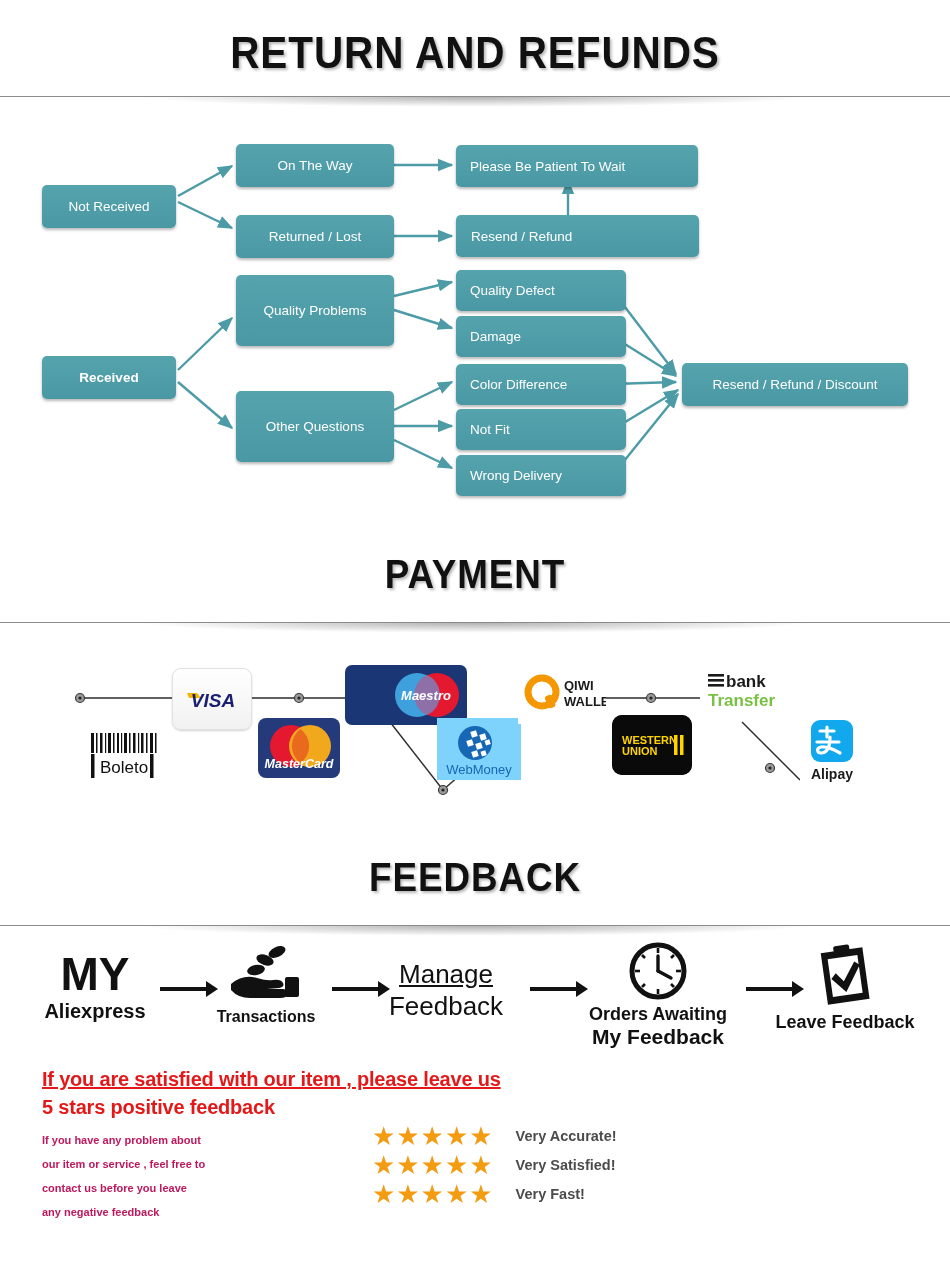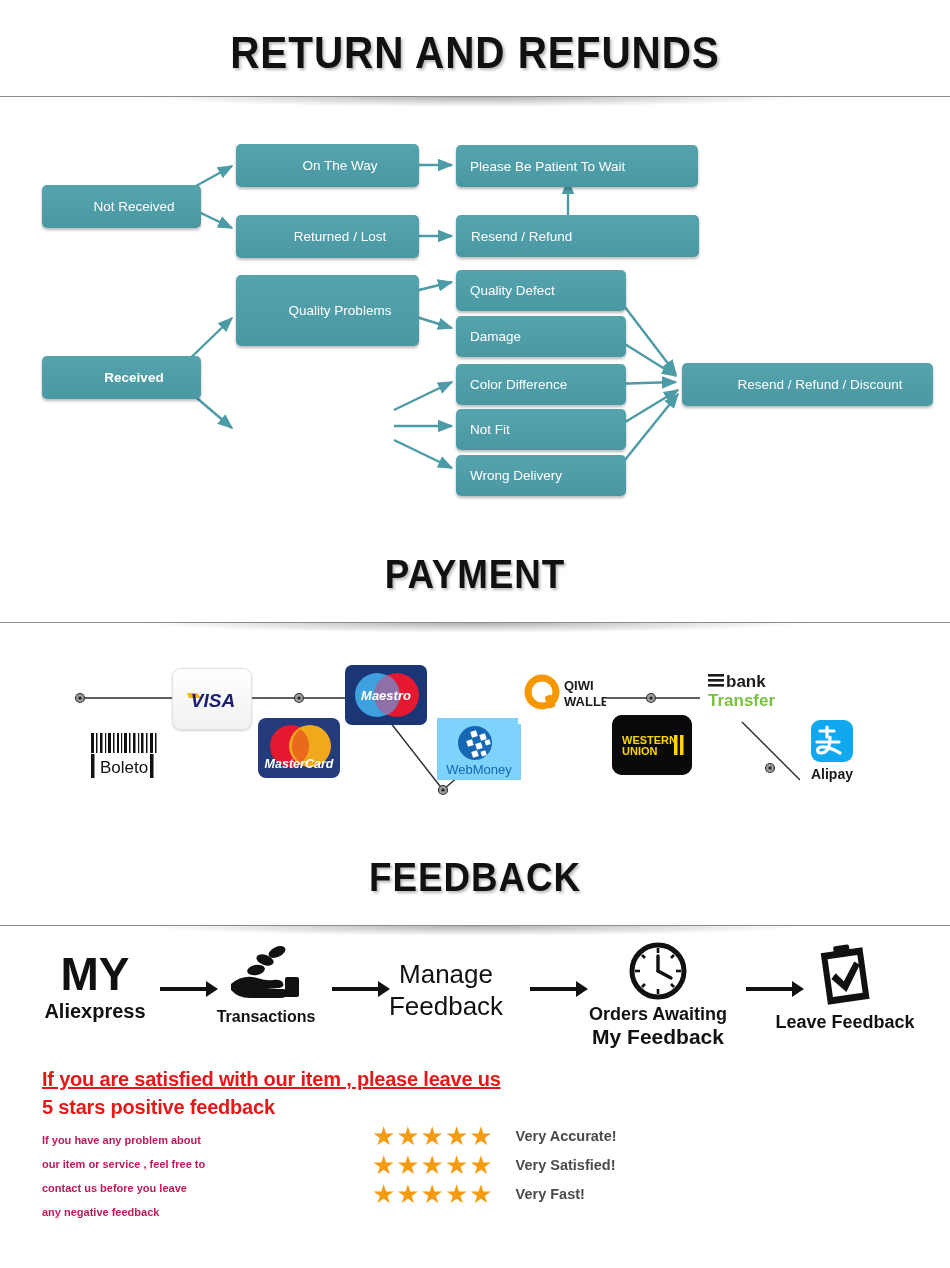--- a/index.html
+++ b/index.html
@@ -14,21 +14,21 @@
   .divider{position:absolute;left:0;width:950px;height:1px;background:#8b8b8b;}
   .divider::after{content:"";position:absolute;left:0;top:1px;width:950px;height:14px;
     background:radial-gradient(ellipse 50% 100% at 50% 0%,rgba(0,0,0,.30),rgba(0,0,0,0) 70%);}
 
   
   #flow{position:absolute;left:0;top:110px;width:950px;height:400px;}
   .fbox{position:absolute;background:linear-gradient(#55a3ad,#4a98a3);
         border-radius:5px;color:#fff;display:flex;align-items:center;
         box-shadow:0 2px 3px rgba(0,0,0,.28);font-size:13.5px;}
   .fbox span{display:block;width:100%;}
-  .fbox.c{justify-content:center;text-align:center;padding-left:25px;}
+  .fbox.c{justify-content:center;text-align:center;}
   .fbox.l{justify-content:flex-start;padding-left:14px;text-align:left;}
   #flowsvg{position:absolute;left:0;top:0;width:950px;height:400px;}
 
   
   #pay{position:absolute;left:0;top:640px;width:950px;height:190px;}
   .paysvg{position:absolute;left:0;top:0;width:950px;height:190px;}
   .logo{position:absolute;display:flex;align-items:center;justify-content:center;
         background:#fff;overflow:hidden;}
 
   .visa{border:1px solid #e2e2e2;border-radius:9px;
@@ -103,20 +103,23 @@
     </div>
 
   <div class="fbox c" style="left:236px;top:105px;width:158px;height:43px;">
     <span>Returned / Lost</span>
     </div>
 
   <div class="fbox c" style="left:236px;top:165px;width:158px;height:71px;">
     <span>Quality Problems</span>
     </div>
 
+  <div class="fbox c" style="left:236px;top:281px;width:158px;height:71px;">
+    <span>Other Questions</span>
+    </div>
 
   <div class="fbox l" style="left:456px;top:35px;width:228px;height:42px;">
     <span>Please Be Patient To Wait</span>
     </div>
 
   <div class="fbox l" style="left:456px;top:105px;width:228px;height:42px;padding-left:15px;">
     <span>Resend / Refund</span>
     </div>
 
   <div class="fbox l" style="left:456px;top:160px;width:156px;height:41px;">
@@ -212,21 +215,21 @@
 
   <div class="logo mc" style="left:258px;top:78px;width:82px;height:60px;border-radius:8px;">
     <svg viewBox="0 0 82 60" width="82" height="60">
       <circle cx="33" cy="28" r="21" fill="#e4182f"></circle>
       <circle cx="52" cy="28" r="21" fill="#f2a81d"></circle>
       <path d="M42.5 11 a21 21 0 0 0 0 34 a21 21 0 0 0 0 -34z" fill="#ea6a1d"></path>
       <text x="41" y="50" font-family="'Liberation Sans',sans-serif" font-size="12.5" font-weight="bold" font-style="italic" fill="#fff" text-anchor="middle">MasterCard</text>
     </svg>
   </div>
 
-  <div class="logo maestro" style="left:345px;top:25px;width:82px;height:60px;border-radius:7px;">
+  <div class="logo maestro" style="left:345px;top:25px;width:82px;height:60px;border-radius:7px;padding-left:40px;">
     <svg viewBox="0 0 82 60" width="82" height="60">
       <circle cx="32" cy="30" r="22" fill="#3ea0dd"></circle>
       <circle cx="52" cy="30" r="22" fill="#e4182f"></circle>
       <path d="M42 10 a22 22 0 0 0 0 40 a22 22 0 0 0 0 -40z" fill="#8f6fa8"></path>
       <text x="41" y="35" font-family="'Liberation Sans',sans-serif" font-size="13" font-weight="bold" font-style="italic" fill="#fff" text-anchor="middle">Maestro</text>
     </svg>
   </div>
 
   <div class="logo wm" style="left:437px;top:78px;width:84px;height:62px;">
     <svg viewBox="0 0 84 62" width="84" height="62">
@@ -320,21 +323,21 @@
     </svg>
     <div style="font-size:16px;font-weight:bold;margin-top:6px;">Transactions</div>
   </div>
 
   <svg class="arrowline" style="left:330px;top:48px;" width="62" height="22" viewBox="0 0 62 22">
     <line x1="2" y1="11" x2="50" y2="11" stroke="#111" stroke-width="4"></line>
     <path d="M48,3 L60,11 L48,19 z" fill="#111"></path>
   </svg>
 
   <div class="step" style="left:366px;top:28px;width:160px;">
-    <div style="font-size:26px;font-weight:normal;line-height:32px;">Manage</div>
+    <div style="font-size:26px;font-weight:normal;line-height:32px;text-decoration:underline;">Manage</div>
     <div style="font-size:26px;font-weight:normal;line-height:32px;">Feedback</div>
   </div>
 
   <svg class="arrowline" style="left:528px;top:48px;" width="62" height="22" viewBox="0 0 62 22">
     <line x1="2" y1="11" x2="50" y2="11" stroke="#111" stroke-width="4"></line>
     <path d="M48,3 L60,11 L48,19 z" fill="#111"></path>
   </svg>
 
   <div class="step" style="left:570px;top:10px;width:176px;">
     <svg width="62" height="62" viewBox="0 0 62 62" style="display:block;margin:0 auto;">

